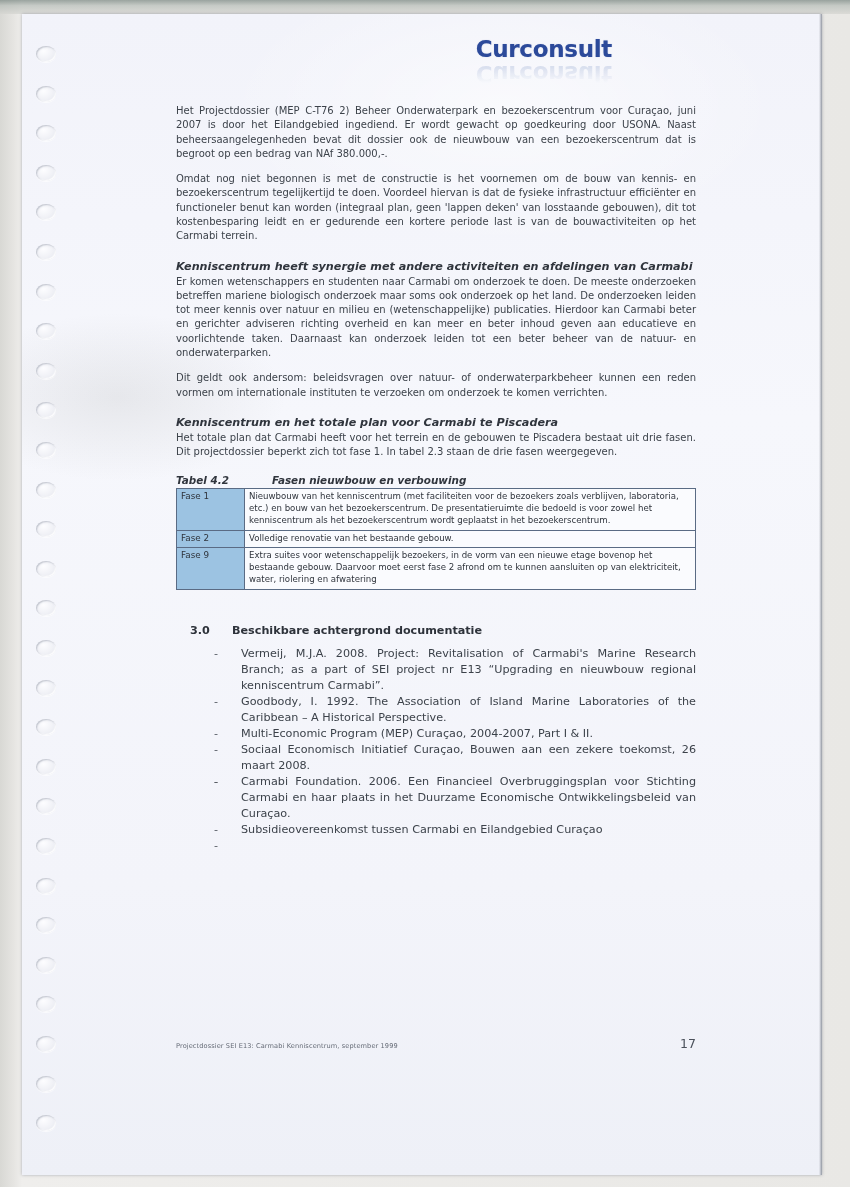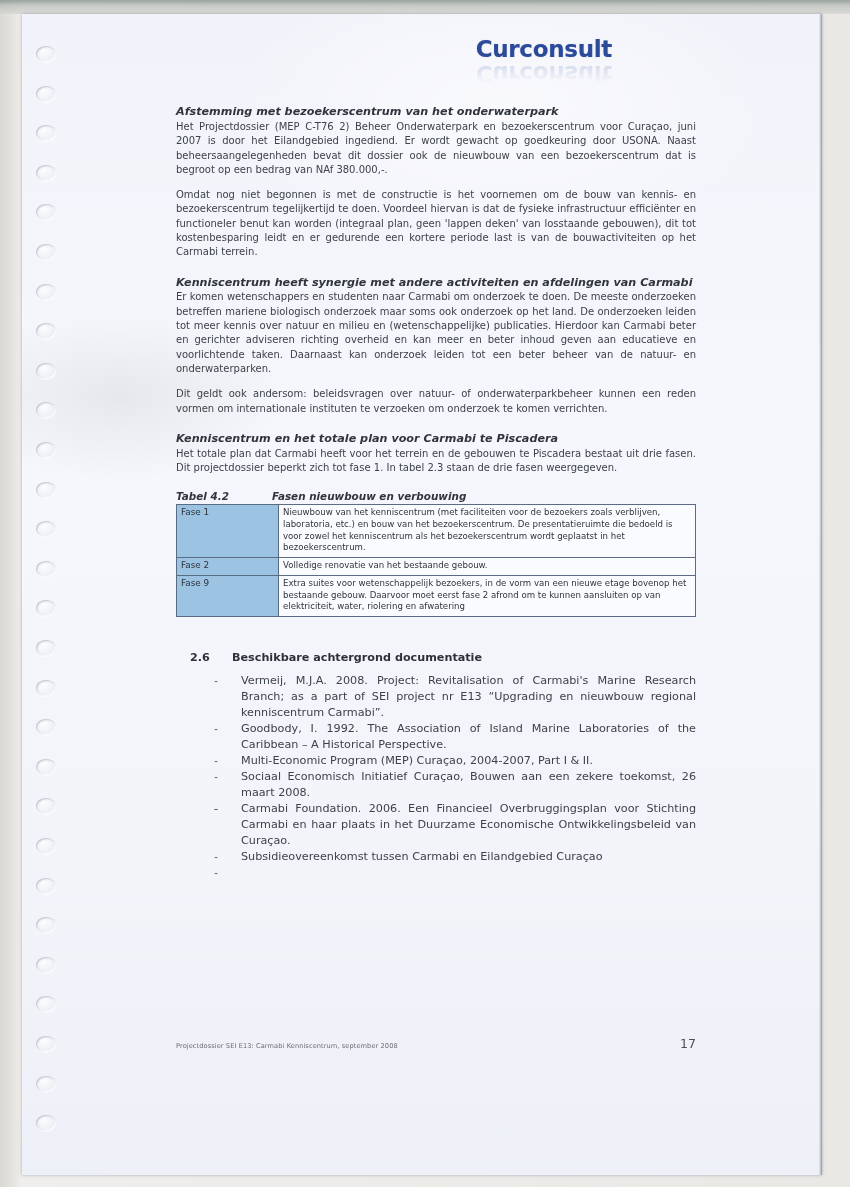--- a/index.html
+++ b/index.html
@@ -150,21 +150,21 @@
     font-size: 8.6px;
     line-height: 1.36;
     color: #2f343c;
   }
   #fasen-table td {
     border: 1px solid #5a6b84;
     padding: 2px 4px 3px 4px;
     vertical-align: top;
   }
   #fasen-table td.phase-cell {
-    width: 102px;
+    width: 68px;
     background: #9cc3e2;
     font-size: 8.8px;
     white-space: nowrap;
   }
   #fasen-table td.desc-cell {
     background: #fafbfe;
     text-align: left;
     margin-left: 16px;
   }
 
@@ -260,21 +260,20 @@
       <div class="hole" style="top: 1101.2px;"></div>
     </div>
 
   <div id="logo-block">
     <div id="logo-text">Curconsult</div>
     <div id="logo-reflection">Curconsult</div>
   </div>
 
   <div id="content">
 
-    <div class="sub-head">Afstemming met bezoekerscentrum van het onderwaterpark</div>
     <p class="body-par">Het Projectdossier (MEP C-T76 2) Beheer Onderwaterpark en bezoekerscentrum voor Curaçao, juni 2007 is door het Eilandgebied ingediend. Er wordt gewacht op goedkeuring door USONA. Naast beheersaangelegenheden bevat dit dossier ook de nieuwbouw van een bezoekerscentrum dat is begroot op een bedrag van NAf 380.000,-.</p>
 
     <div class="gap-sm"></div>
 
     <p class="body-par">Omdat nog niet begonnen is met de constructie is het voornemen om de bouw van kennis- en bezoekerscentrum tegelijkertijd te doen. Voordeel hiervan is dat de fysieke infrastructuur efficiënter en functioneler benut kan worden (integraal plan, geen 'lappen deken' van losstaande gebouwen), dit tot kostenbesparing leidt en er gedurende een kortere periode last is van de bouwactiviteiten op het Carmabi terrein.</p>
 
     <div class="gap-md"></div>
 
     <div class="sub-head">Kenniscentrum heeft synergie met andere activiteiten en afdelingen van Carmabi</div>
     <p class="body-par">Er komen wetenschappers en studenten naar Carmabi om onderzoek te doen. De meeste onderzoeken betreffen mariene biologisch onderzoek maar soms ook onderzoek op het land. De onderzoeken leiden tot meer kennis over natuur en milieu en (wetenschappelijke) publicaties. Hierdoor kan Carmabi beter en gerichter adviseren richting overheid en kan meer en beter inhoud geven aan educatieve en voorlichtende taken. Daarnaast kan onderzoek leiden tot een beter beheer van de natuur- en onderwaterparken.</p>
@@ -306,21 +305,21 @@
           <td class="desc-cell">Volledige renovatie van het bestaande gebouw.</td>
         </tr>
         <tr>
           <td class="phase-cell">Fase 9</td>
           <td class="desc-cell">Extra suites voor wetenschappelijk bezoekers, in de vorm van een nieuwe etage bovenop het bestaande gebouw. Daarvoor moet eerst fase 2 afrond om te kunnen aansluiten op van elektriciteit, water, riolering en afwatering</td>
         </tr>
       </tbody>
     </table>
 
     <div id="section-26">
-      <span class="sec-num">2.6</span>
+      <span class="sec-num">3.0</span>
       <span>Beschikbare achtergrond documentatie</span>
     </div>
 
     <ul id="doc-list">
       <li>
         <span class="dash">-</span>
         <span>Vermeij, M.J.A. 2008. Project: Revitalisation of Carmabi's Marine Research Branch; as a part of SEI project nr E13 “Upgrading en nieuwbouw regional kenniscentrum Carmabi”.</span>
       </li>
       <li>
         <span class="dash">-</span>
@@ -346,17 +345,17 @@
         <span>Subsidieovereenkomst tussen Carmabi en Eilandgebied Curaçao</span>
       </li>
       <li>
         <span class="dash">-</span>
       </li>
     </ul>
 
   </div>
 
   <div id="footer">
-    <span id="footer-note">Projectdossier SEI E13: Carmabi Kenniscentrum, september 2008</span>
+    <span id="footer-note">Projectdossier SEI E13: Carmabi Kenniscentrum, september 1999</span>
     <span id="page-number">17</span>
   </div>
 
 </div>
 
 </body></html>

